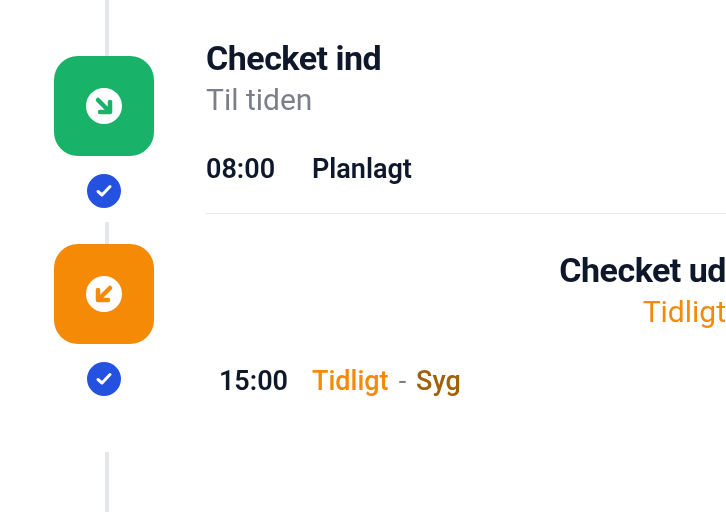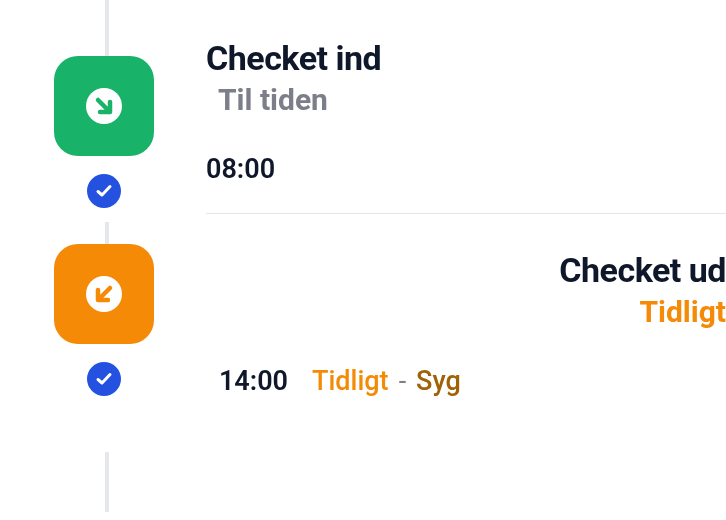--- a/index.html
+++ b/index.html
@@ -61,22 +61,22 @@
   }
   .title {
     font-size: 34px;
     font-weight: 700;
     color: #0f172a;
     margin: 0 0 4px 0;
     letter-spacing: -0.5px;
   }
   .subtitle {
     font-size: 30px;
-    font-weight: 700;
-    margin: 0 0 36px 12px;
+    font-weight: 400;
+    margin: 0 0 36px 0;
   }
   .sub-grey { color: #7c7f8a; }
   .sub-orange { color: #f58a07; }
   .row {
     display: flex;
     align-items: baseline;
     gap: 24px;
     font-size: 27px;
     font-weight: 600;
     color: #0f172a;
@@ -115,20 +115,21 @@
         <svg width="18" height="18" viewBox="0 0 18 18">
           <path d="M3 9.5 L7 13 L15 4.5" stroke="#fff" stroke-width="3" stroke-linecap="round" stroke-linejoin="round" fill="none"></path>
         </svg>
       </div>
     </div>
     <div class="content">
       <h2 class="title">Checket ind</h2>
       <p class="subtitle sub-grey">Til tiden</p>
       <div class="row">
         <span class="time">08:00</span>
+        <span class="label">Planlagt</span>
       </div>
     </div>
   </div>
 
   <div class="divider"></div>
 
   <div class="item" style="padding-top:30px;text-align:right;">
     <div class="badge-wrap" style="top:30px;">
       <div class="badge badge-orange">
         <svg width="48" height="48" viewBox="0 0 48 48">
@@ -139,21 +140,21 @@
       <div class="check">
         <svg width="18" height="18" viewBox="0 0 18 18">
           <path d="M3 9.5 L7 13 L15 4.5" stroke="#fff" stroke-width="3" stroke-linecap="round" stroke-linejoin="round" fill="none"></path>
         </svg>
       </div>
     </div>
     <div class="content">
       <h2 class="title">Checket ud</h2>
       <p class="subtitle sub-orange">Tidligt</p>
       <div class="row">
-        <span class="time">14:00</span>
+        <span class="time">15:00</span>
         <span class="tag-orange">Tidligt</span>
         <span class="sep">-</span>
         <span class="tag-grey">Syg</span>
       </div>
     </div>
   </div>
 
 </div>
 
 </body></html>

